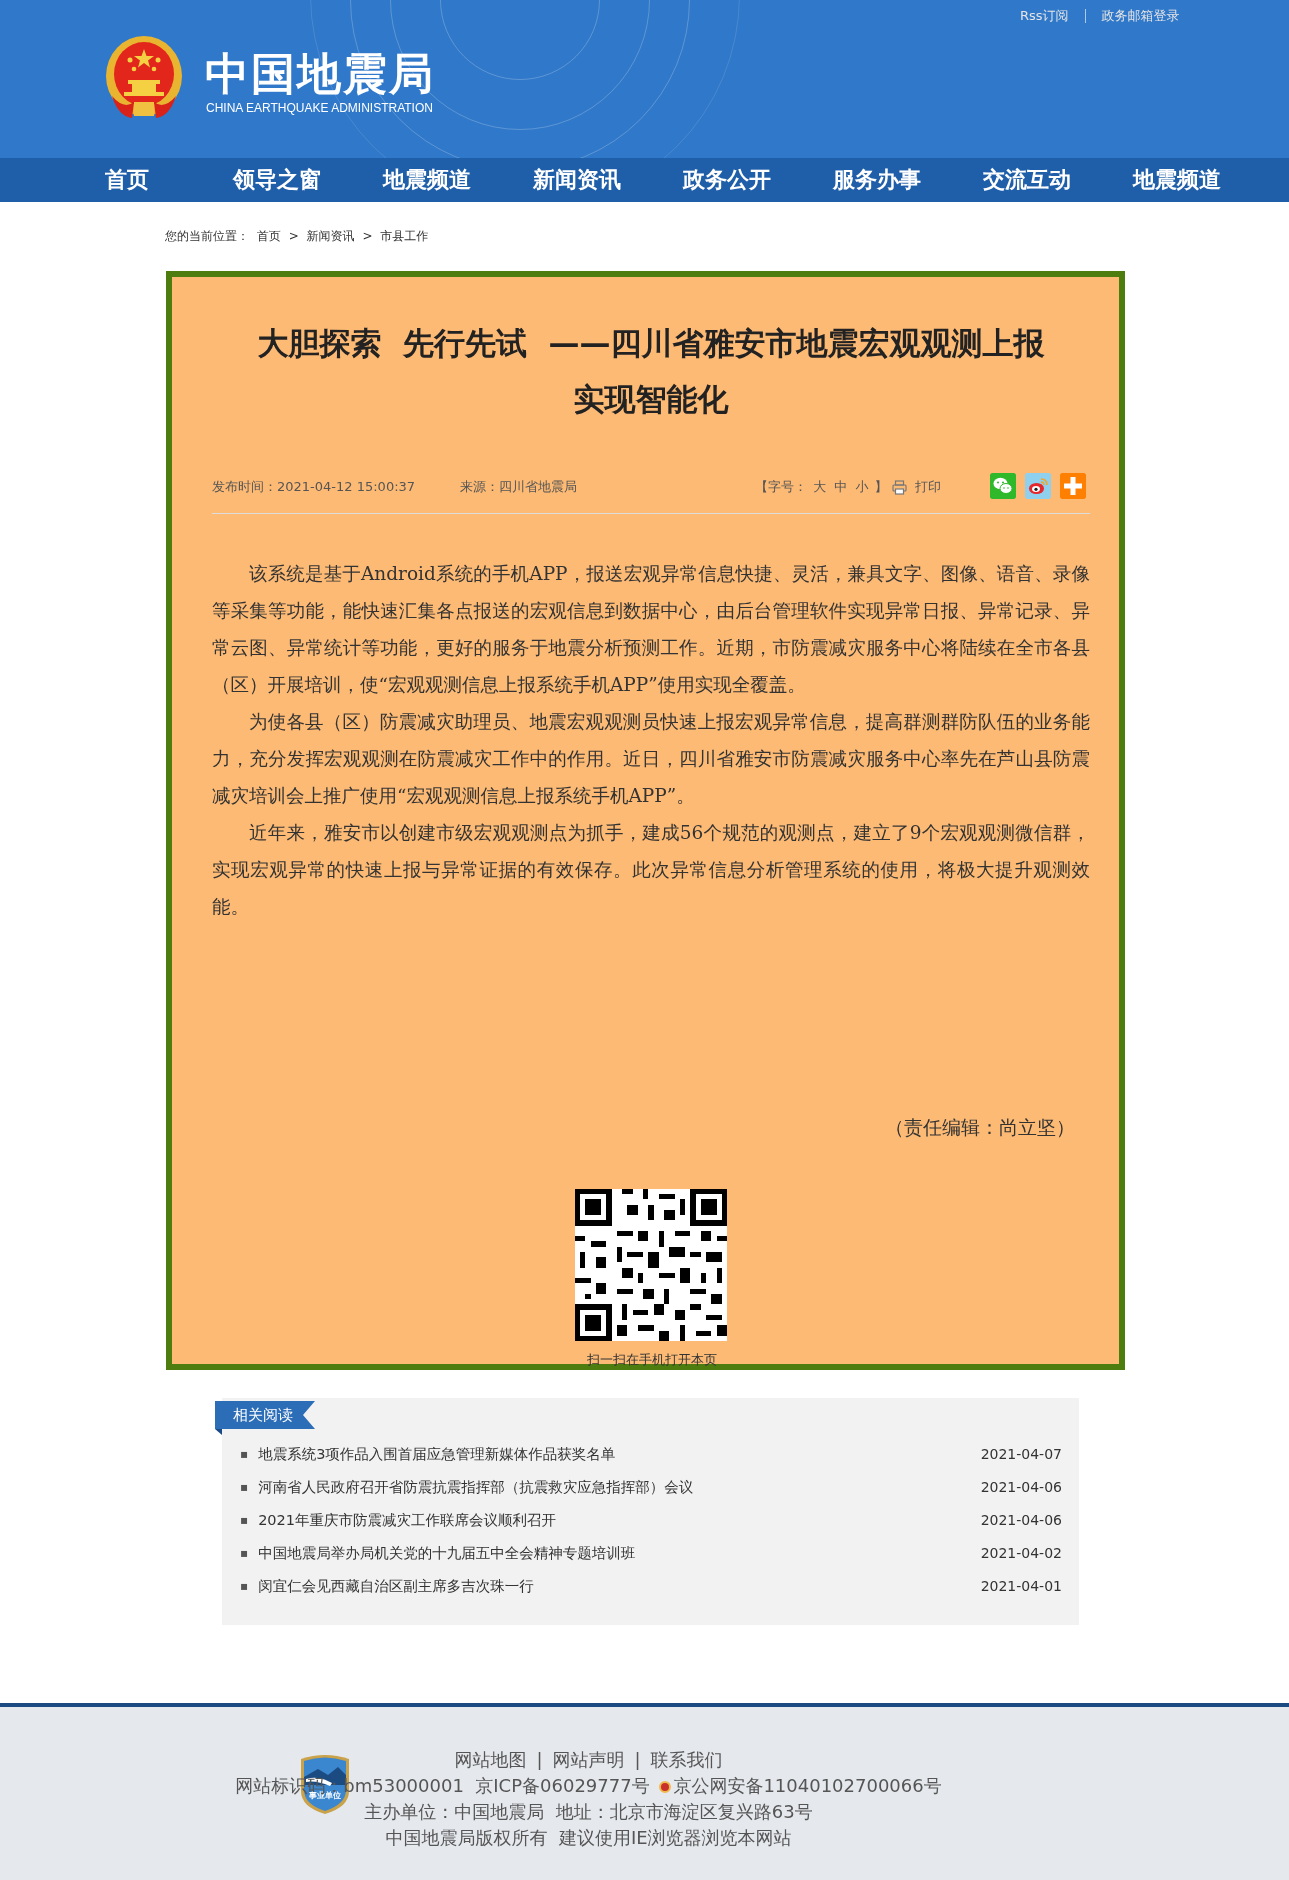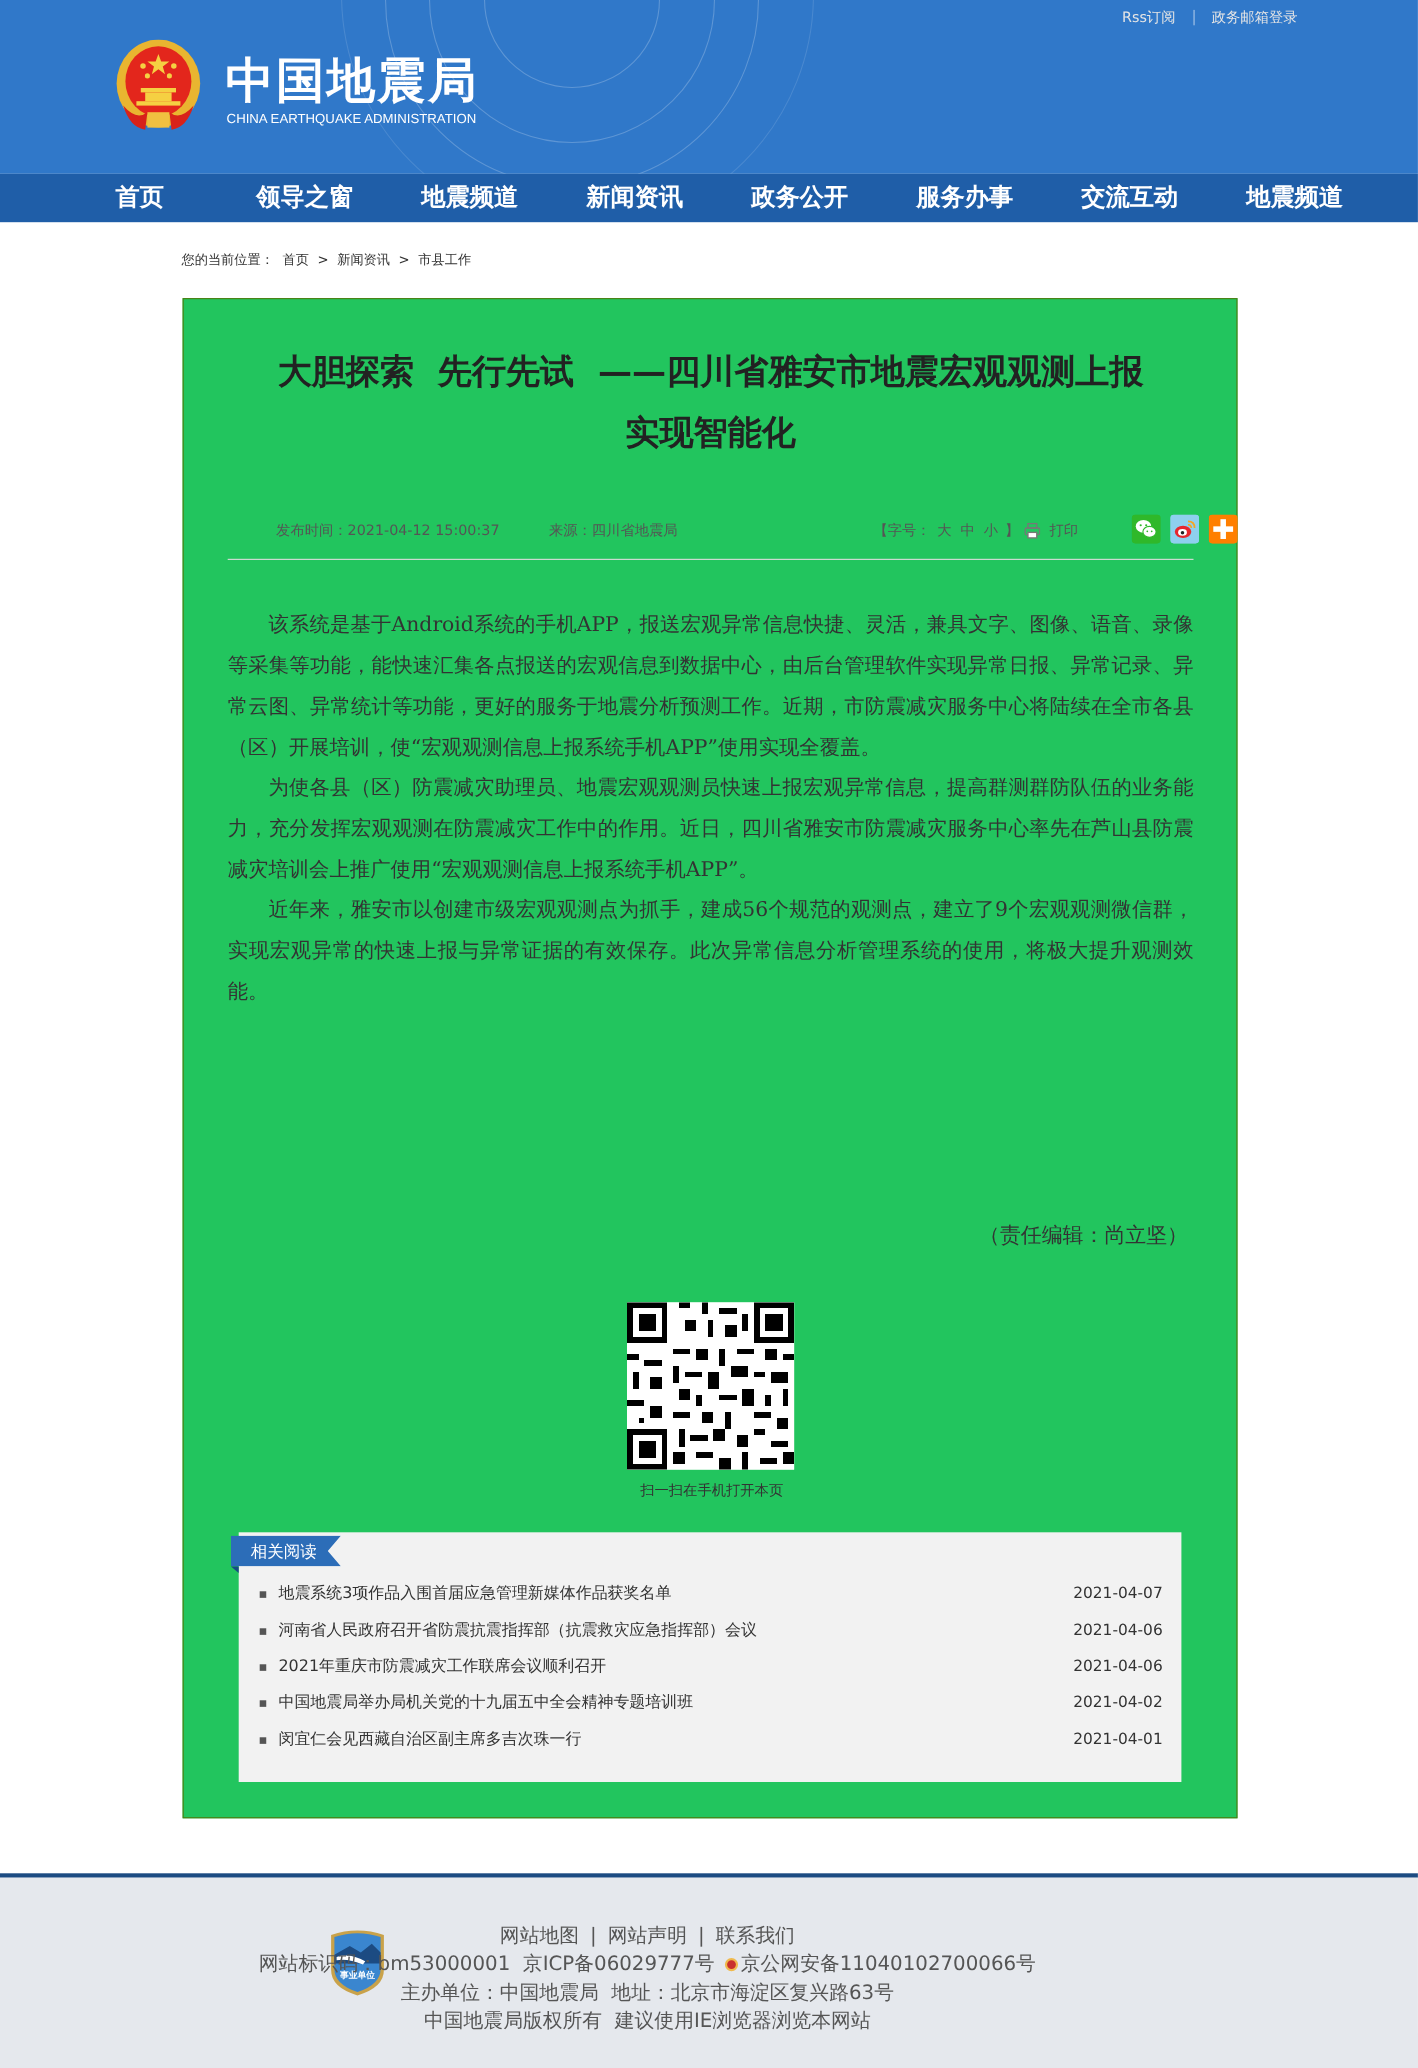--- a/index.html
+++ b/index.html
@@ -21,24 +21,24 @@
   .toplinks .sep { width: 1px; height: 14px; background: rgba(255,255,255,0.6); margin: 0 16px; }
 
   .nav { position: absolute; left: 0; top: 158px; width: 1289px; height: 44px; background: #1f5ea8; display: flex; padding-left: 52px; }
   .nav-item { width: 150px; text-align: center; font-size: 22px; font-weight: bold; color: #fff; line-height: 44px; cursor: pointer; }
 
   
   .breadcrumb { position: absolute; left: 165px; top: 228px; font-size: 12px; color: #333; }
   .breadcrumb span { margin-right: 4px; }
 
   
-  .card { position: absolute; left: 166px; top: 271px; width: 959px; height: 1382px; border: 1px solid #4d7c0f; background: #22c55e; }
+  .card { position: absolute; left: 166px; top: 271px; width: 959px; height: 1099px; border: 6px solid #4d7c0f; background: #fdba74; }
   .title { position: absolute; left: 40px; top: 38px; width: 878px; text-align: center; font-family: "DejaVu Serif", "Liberation Serif", serif; font-size: 31px; line-height: 56px; color: #222; }
 
-  .meta { position: absolute; left: 40px; top: 196px; width: 878px; height: 28px; font-size: 13px; color: #555; margin-left: 44px; }
+  .meta { position: absolute; left: 40px; top: 196px; width: 878px; height: 28px; font-size: 13px; color: #555; }
   .meta .pub { position: absolute; left: 0; top: 5px; }
   .meta .src { position: absolute; left: 248px; top: 5px; }
   .meta .fontsize { position: absolute; left: 543px; top: 5px; }
   .meta .fontsize .fs { cursor: pointer; margin: 0 2px; }
   .meta .print { position: absolute; left: 680px; top: 5px; display: flex; align-items: center; cursor: pointer; }
   .meta .print svg { margin-right: 8px; }
   .share { position: absolute; top: 0; width: 26px; height: 26px; border-radius: 3px; cursor: pointer; }
   .share.wechat { left: 778px; background: #2fb82a; }
   .share.weibo { left: 813px; background: #8ed0ee; }
   .share.more { left: 848px; background: #ff7f00; }

